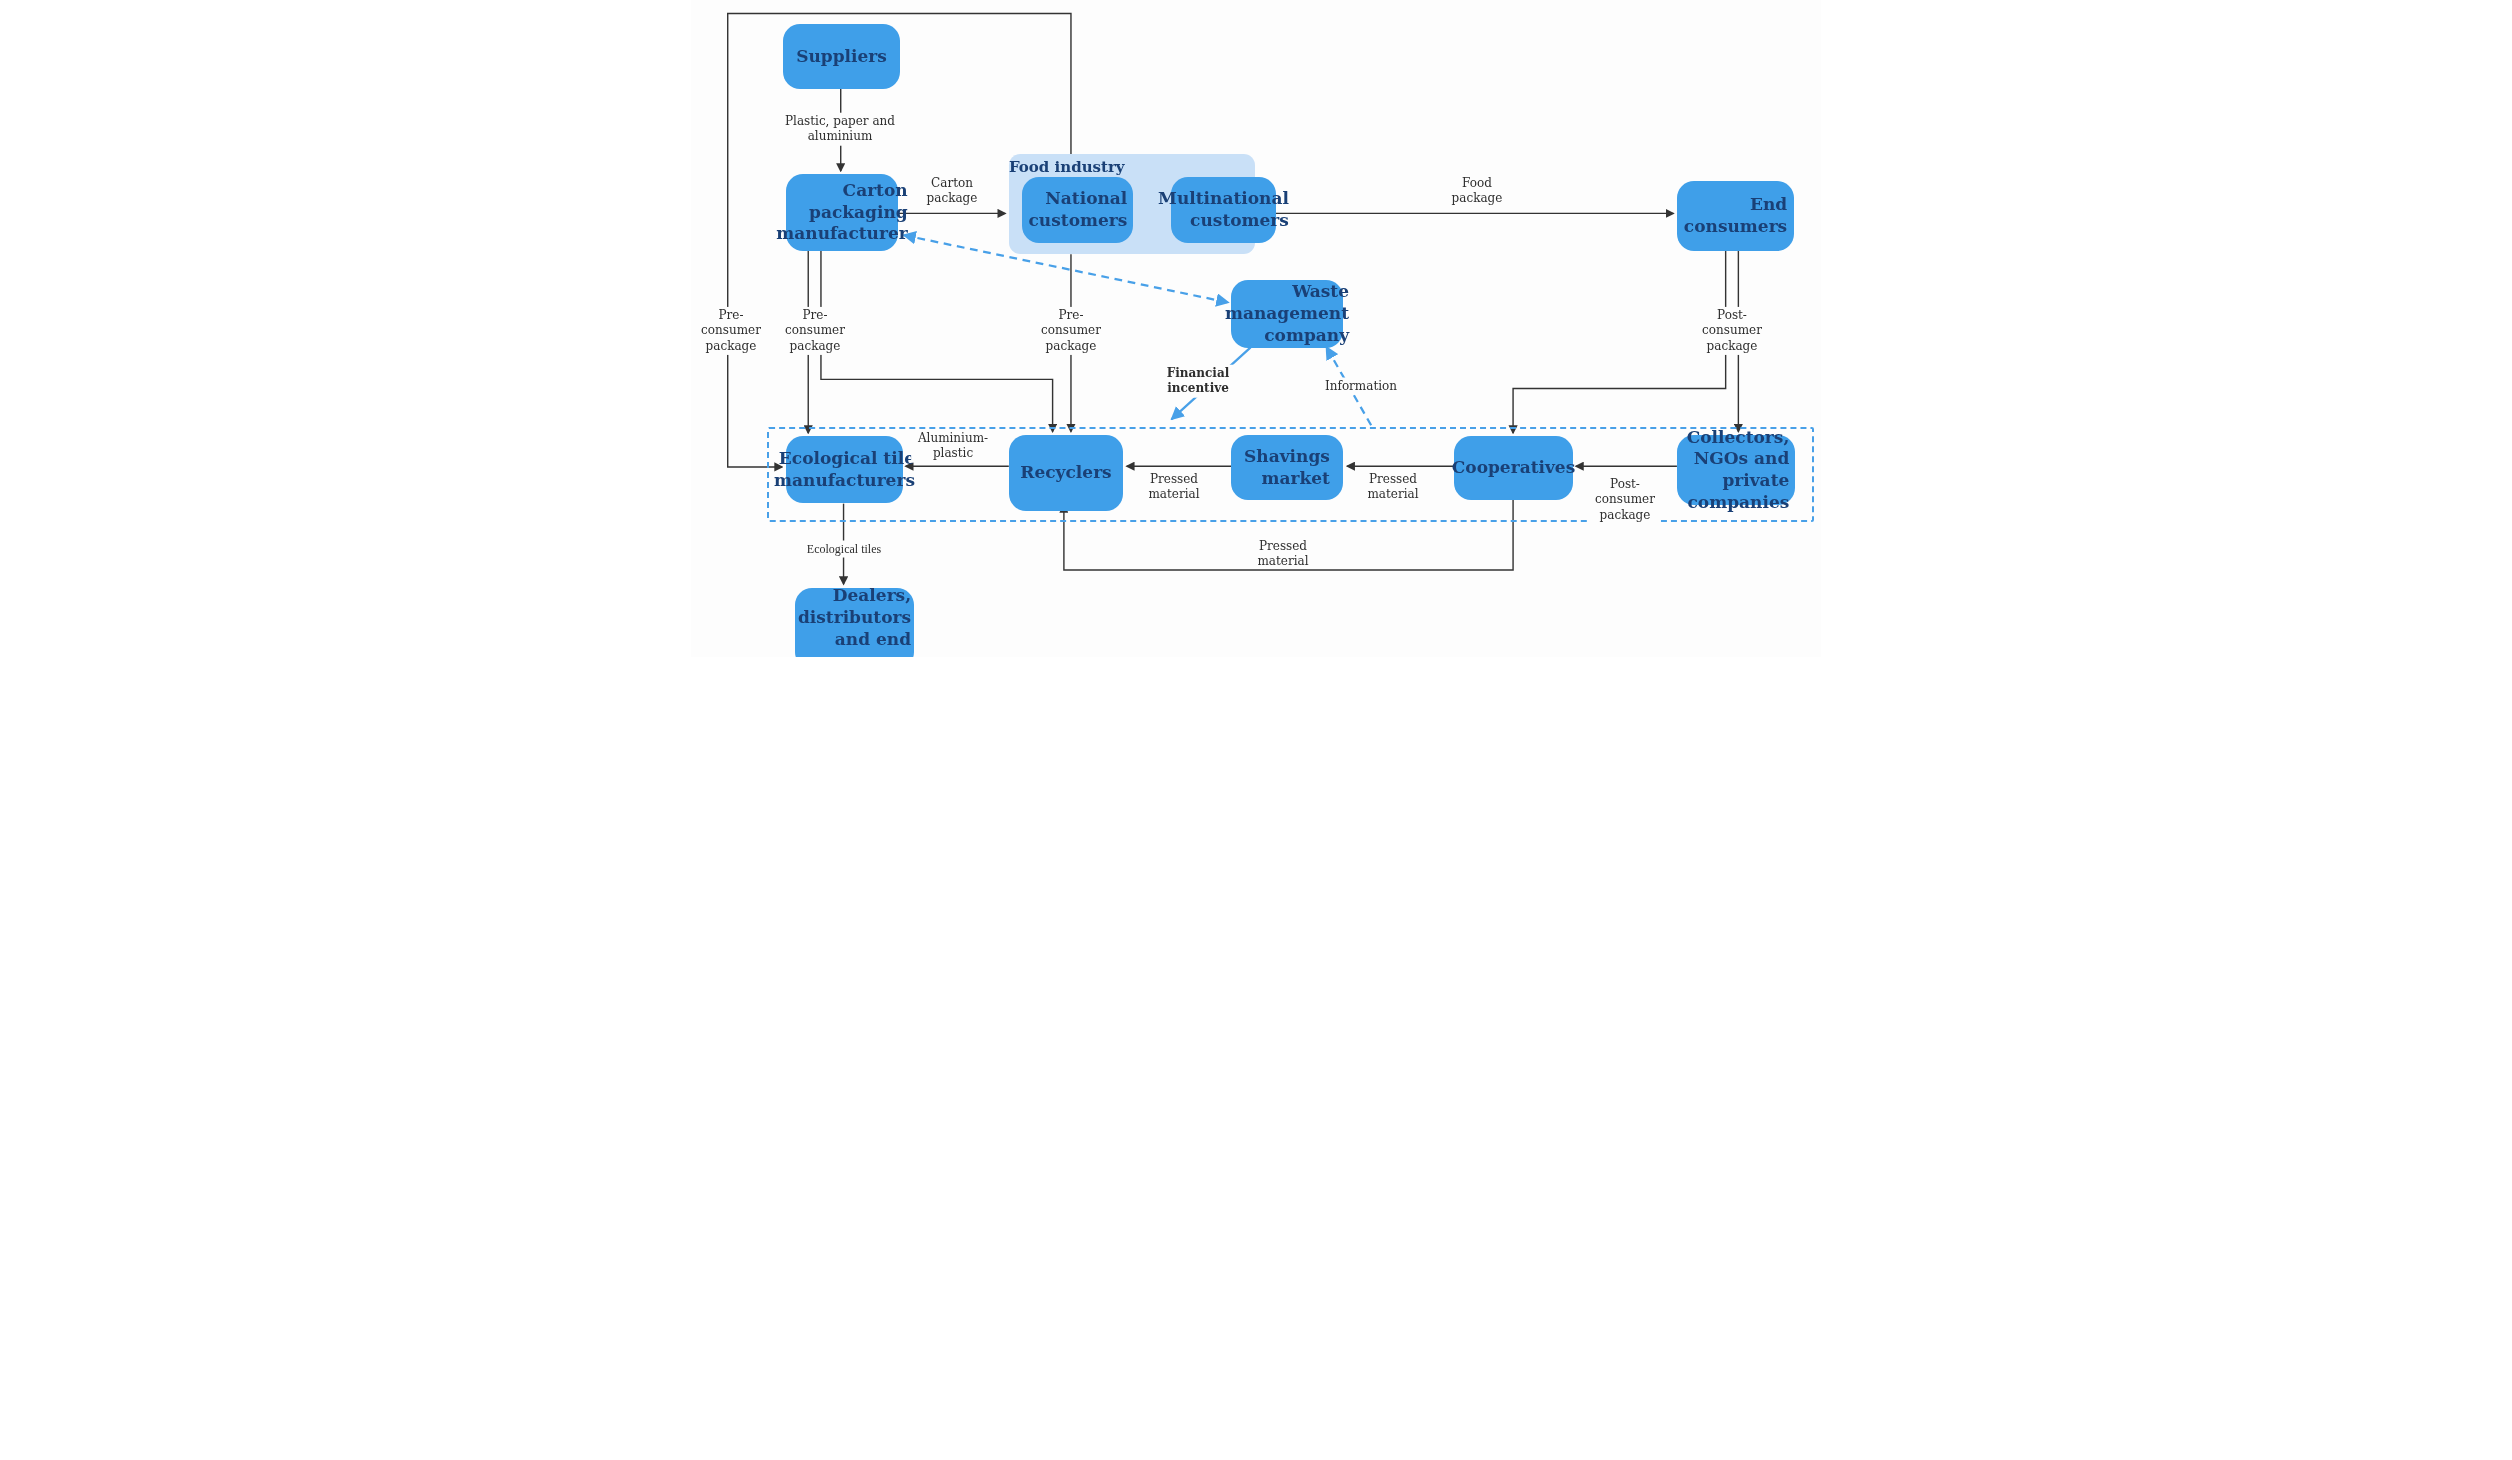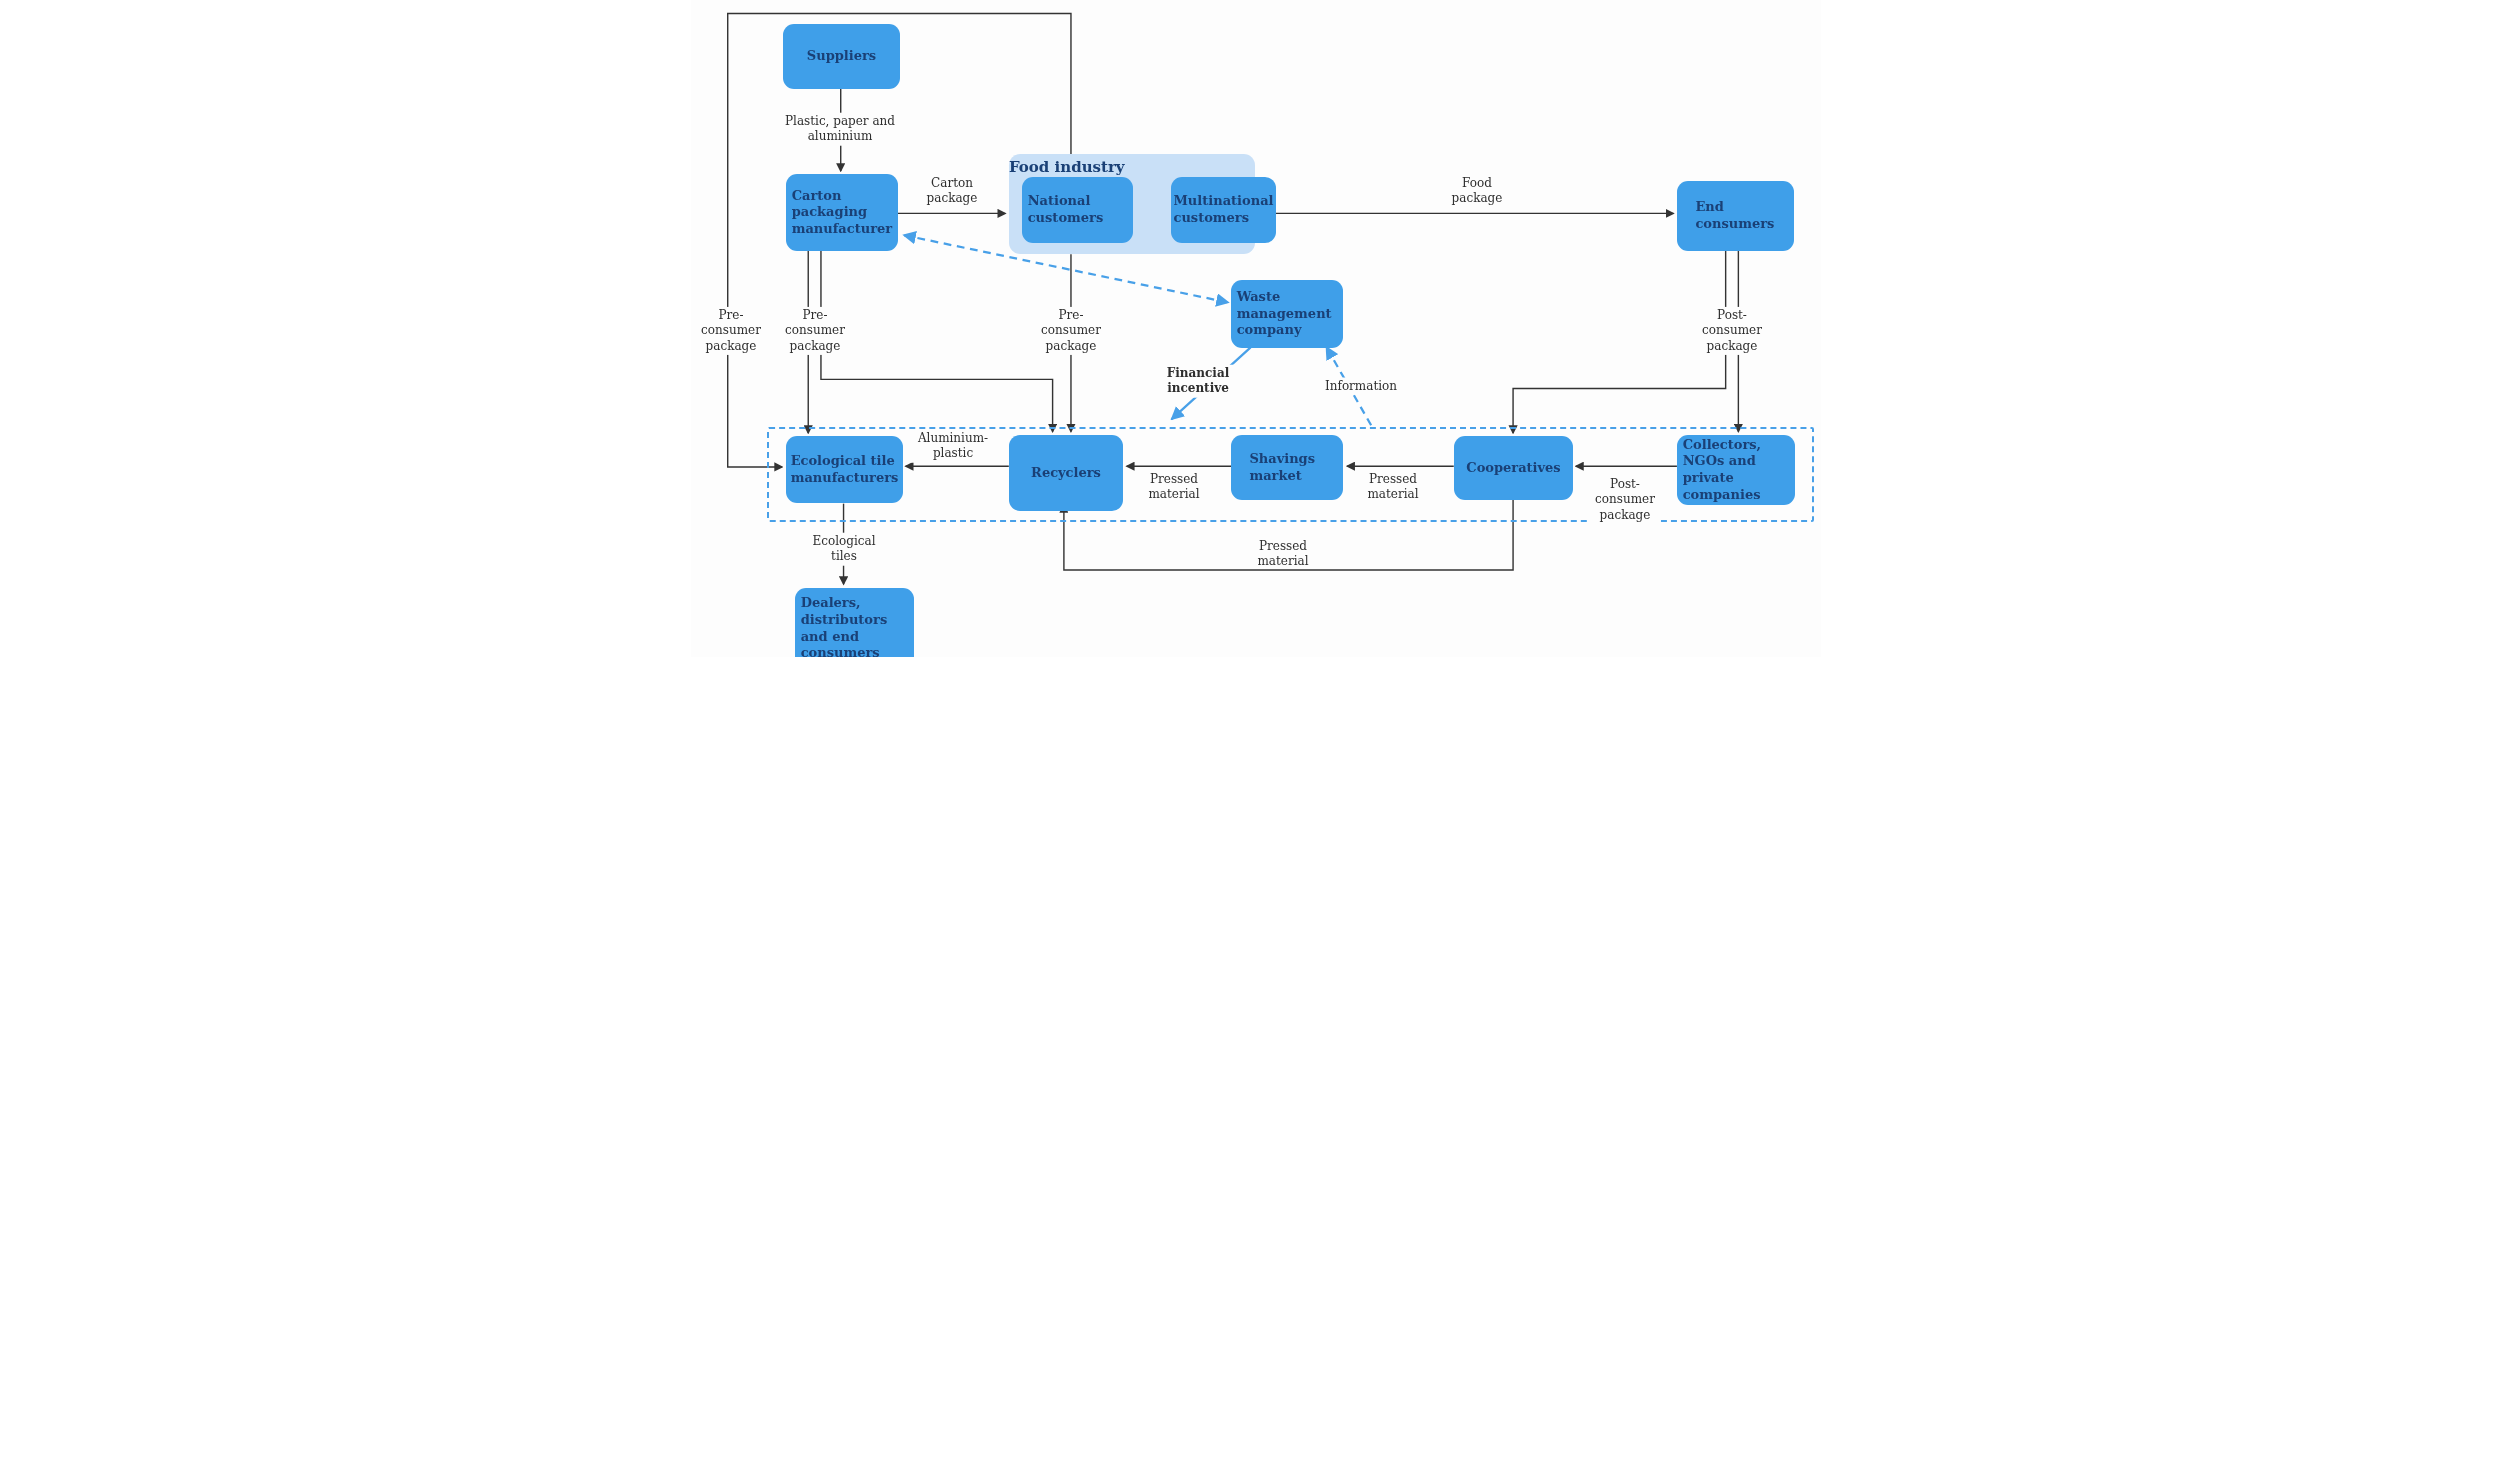--- a/index.html
+++ b/index.html
@@ -17,22 +17,22 @@
     font-family:"DejaVu Serif","Liberation Serif",serif;
     margin:0 auto;overflow:hidden;
   }
   .edges{position:absolute;left:0;top:0;z-index:1;}
   .container-box{position:absolute;background:var(--container-fill);border-radius:11.3px;z-index:2;}
   .container-title{position:absolute;left:0;right:0;top:4.2px;text-align:left;
     font-weight:700;font-size:15px;color:var(--node-text);z-index:3;}
   .dashed-box{position:absolute;border:2.5px dashed var(--dashed-blue);z-index:2;border-radius:2.1px;}
   .node{
     position:absolute;background:var(--node-fill);color:var(--node-text);
-    border-radius:11px;display:flex;align-items:center;justify-content:center;
-    text-align:left;font-weight:700;font-size:13px;line-height:1.28;
+    border-radius:17px;display:flex;align-items:center;justify-content:center;
+    text-align:right;font-weight:700;font-size:17px;line-height:1.28;
     padding:2.8px 5.7px;box-sizing:border-box;z-index:3;
   }
   .node.narrow{padding:2.8px 18.4px;}
   .edge-label{
     position:absolute;transform:translate(-50%,-50%);text-align:center;
     font-size:12px;line-height:1.3;color:var(--label-text);
     background:var(--bg);padding:0.7px 1.4px;z-index:4;
   }
   .edge-label.clear{background:transparent;}
   .k-black{stroke:var(--line-black);stroke-width:2;fill:none;}
@@ -140,16 +140,16 @@
   <div class="edge-label" style="left:124px;top:331px;width:65px;">Pre-consumer package</div>
   <div class="edge-label" style="left:380px;top:331px;width:65px;">Pre-consumer package</div>
   <div class="edge-label" style="left:1041px;top:331px;width:65px;">Post-consumer package</div>
   <div class="edge-label" style="left:507px;top:381px;width:74px;font-weight:bold;">Financial incentive</div>
   <div class="edge-label" style="left:670px;top:386px;width:92px;">Information</div>
   <div class="edge-label" style="left:262px;top:446px;width:81px;">Aluminium-plastic</div>
   <div class="edge-label clear" style="left:483px;top:487px;width:64px;">Pressed material</div>
   <div class="edge-label clear" style="left:702px;top:487px;width:64px;">Pressed material</div>
   <div class="edge-label" style="left:934px;top:500px;width:68px;">Post-consumer package</div>
   <div class="edge-label clear" style="left:592px;top:554px;width:64px;">Pressed material</div>
-  <div class="edge-label" style="left:153px;top:549px;width:78px;">Ecological tiles</div>
+  <div class="edge-label" style="left:153px;top:549px;width:78px;font-family:Liberation Serif, serif;">Ecological tiles</div>
 
 </div>
 
 
 </body></html>

